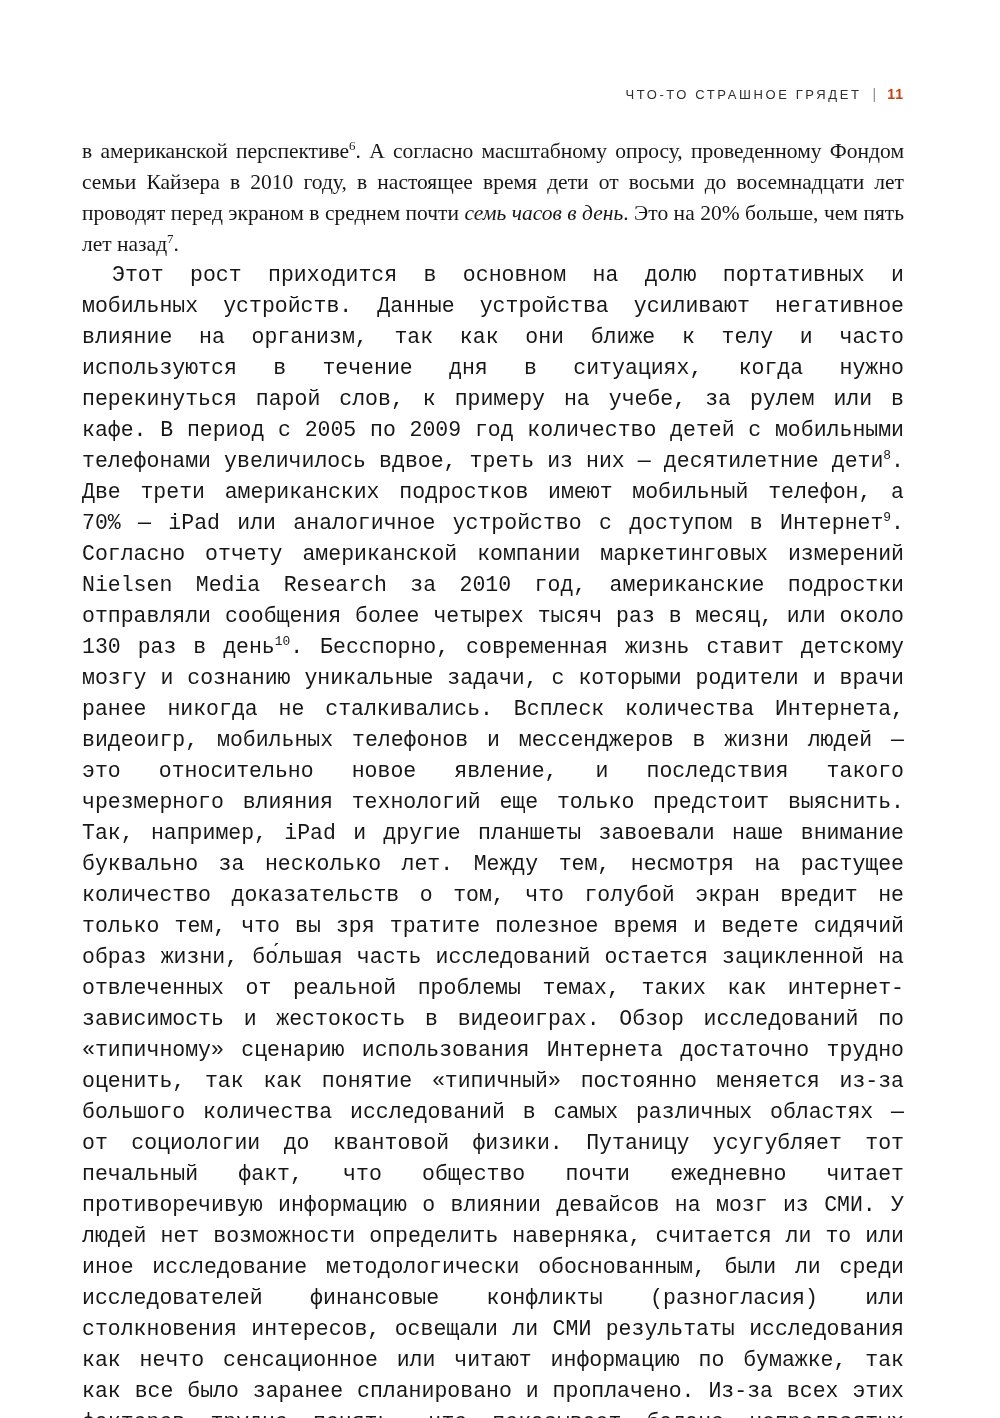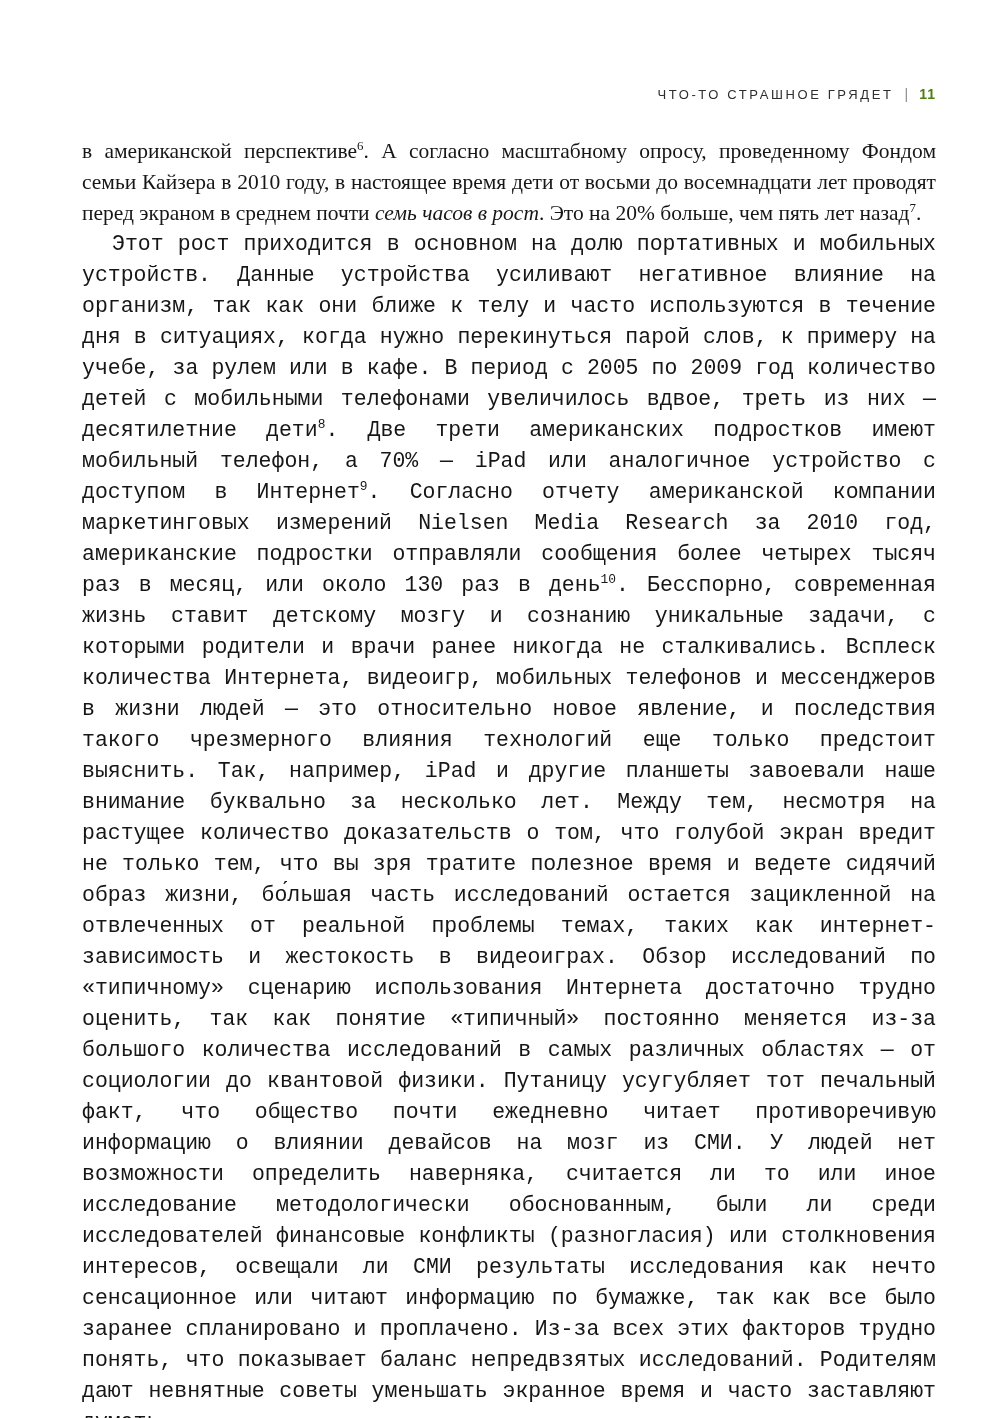--- a/index.html
+++ b/index.html
@@ -6,21 +6,21 @@
     margin: 0;
     padding: 0;
     background: #ffffff;
   }
   .page {
     position: relative;
     width: 1000px;
     height: 1418px;
     box-sizing: border-box;
     background: #ffffff;
-    padding: 86px 64px 40px 82px;
+    padding: 86px 96px 40px 82px;
     font-family: "Liberation Serif", serif;
     color: #161616;
     overflow: hidden;
   }
   .running-head {
     display: flex;
     justify-content: flex-end;
     align-items: baseline;
     gap: 11px;
     font-family: "Liberation Sans", sans-serif;
@@ -35,21 +35,21 @@
   }
   .running-head .sep {
     font-size: 14px;
     color: #8a8a8a;
     font-weight: normal;
   }
   .running-head .pagenum {
     font-size: 14px;
     font-weight: bold;
     letter-spacing: 1px;
-    color: #4d7c0f;
+    color: #c2410c;
   }
   .body-text {
     font-size: 21.5px;
     line-height: 31px;
     text-align: justify;
     hyphens: auto;
     -webkit-hyphens: auto;
   }
   .body-text p.para {
     margin: 0;
@@ -72,16 +72,16 @@
 </head>
 <body>
 
 <div class="page">
   <div class="running-head">
     <span class="chapter">ЧТО-ТО СТРАШНОЕ ГРЯДЕТ</span>
     <span class="sep">|</span>
     <span class="pagenum">11</span>
   </div>
   <div class="body-text">
-      <p class="para"><span>в американской перспективе</span><sup>6</sup><span>. А согласно масштабному опросу, проведенному Фондом семьи Кайзера в 2010 году, в настоящее время дети от восьми до восемнадцати лет проводят перед экраном в среднем почти </span><span class="it">семь часов в рост</span><span>. Это на 20% больше, чем пять лет назад</span><sup>7</sup><span>.</span></p>
+      <p class="para"><span>в американской перспективе</span><sup>6</sup><span>. А согласно масштабному опросу, проведенному Фондом семьи Кайзера в 2010 году, в настоящее время дети от восьми до восемнадцати лет проводят перед экраном в среднем почти </span><span class="it">семь часов в день</span><span>. Это на 20% больше, чем пять лет назад</span><sup>7</sup><span>.</span></p>
       <p class="para indent"><span>Этот рост приходится в основном на долю портативных и мобильных устройств. Данные устройства усиливают негативное влияние на организм, так как они ближе к телу и часто используются в течение дня в ситуациях, когда нужно перекинуться парой слов, к примеру на учебе, за рулем или в кафе. В период с 2005 по 2009 год количество детей с мобильными телефонами увеличилось вдвое, треть из них — десятилетние дети</span><sup>8</sup><span>. Две трети американских подростков имеют мобильный телефон, а 70% — iPad или аналогичное устройство с доступом в Интернет</span><sup>9</sup><span>. Согласно отчету американской компании маркетинговых измерений Nielsen Media Research за 2010 год, американские подростки отправляли сообщения более четырех тысяч раз в месяц, или около 130 раз в день</span><sup>10</sup><span>. Бесспорно, современная жизнь ставит детскому мозгу и сознанию уникальные задачи, с которыми родители и врачи ранее никогда не сталкивались. Всплеск количества Интернета, видеоигр, мобильных телефонов и мессенджеров в жизни людей — это относительно новое явление, и последствия такого чрезмерного влияния технологий еще только предстоит выяснить. Так, например, iPad и другие планшеты завоевали наше внимание буквально за несколько лет. Между тем, несмотря на растущее количество доказательств о том, что голубой экран вредит не только тем, что вы зря тратите полезное время и ведете сидячий образ жизни, бо́льшая часть исследований остается зацикленной на отвлеченных от реальной проблемы темах, таких как интернет-зависимость и жестокость в видеоиграх. Обзор исследований по «типичному» сценарию использования Интернета достаточно трудно оценить, так как понятие «типичный» постоянно меняется из-за большого количества исследований в самых различных областях — от социологии до квантовой физики. Путаницу усугубляет тот печальный факт, что общество почти ежедневно читает противоречивую информацию о влиянии девайсов на мозг из СМИ. У людей нет возможности определить наверняка, считается ли то или иное исследование методологически обоснованным, были ли среди исследователей финансовые конфликты (разногласия) или столкновения интересов, освещали ли СМИ результаты исследования как нечто сенсационное или читают информацию по бумажке, так как все было заранее спланировано и проплачено. Из-за всех этих факторов трудно понять, что показывает баланс непредвзятых исследований. Родителям дают невнятные советы уменьшать экранное время и часто заставляют думать,</span></p>
     </div>
 </div>
 
 </body></html>

